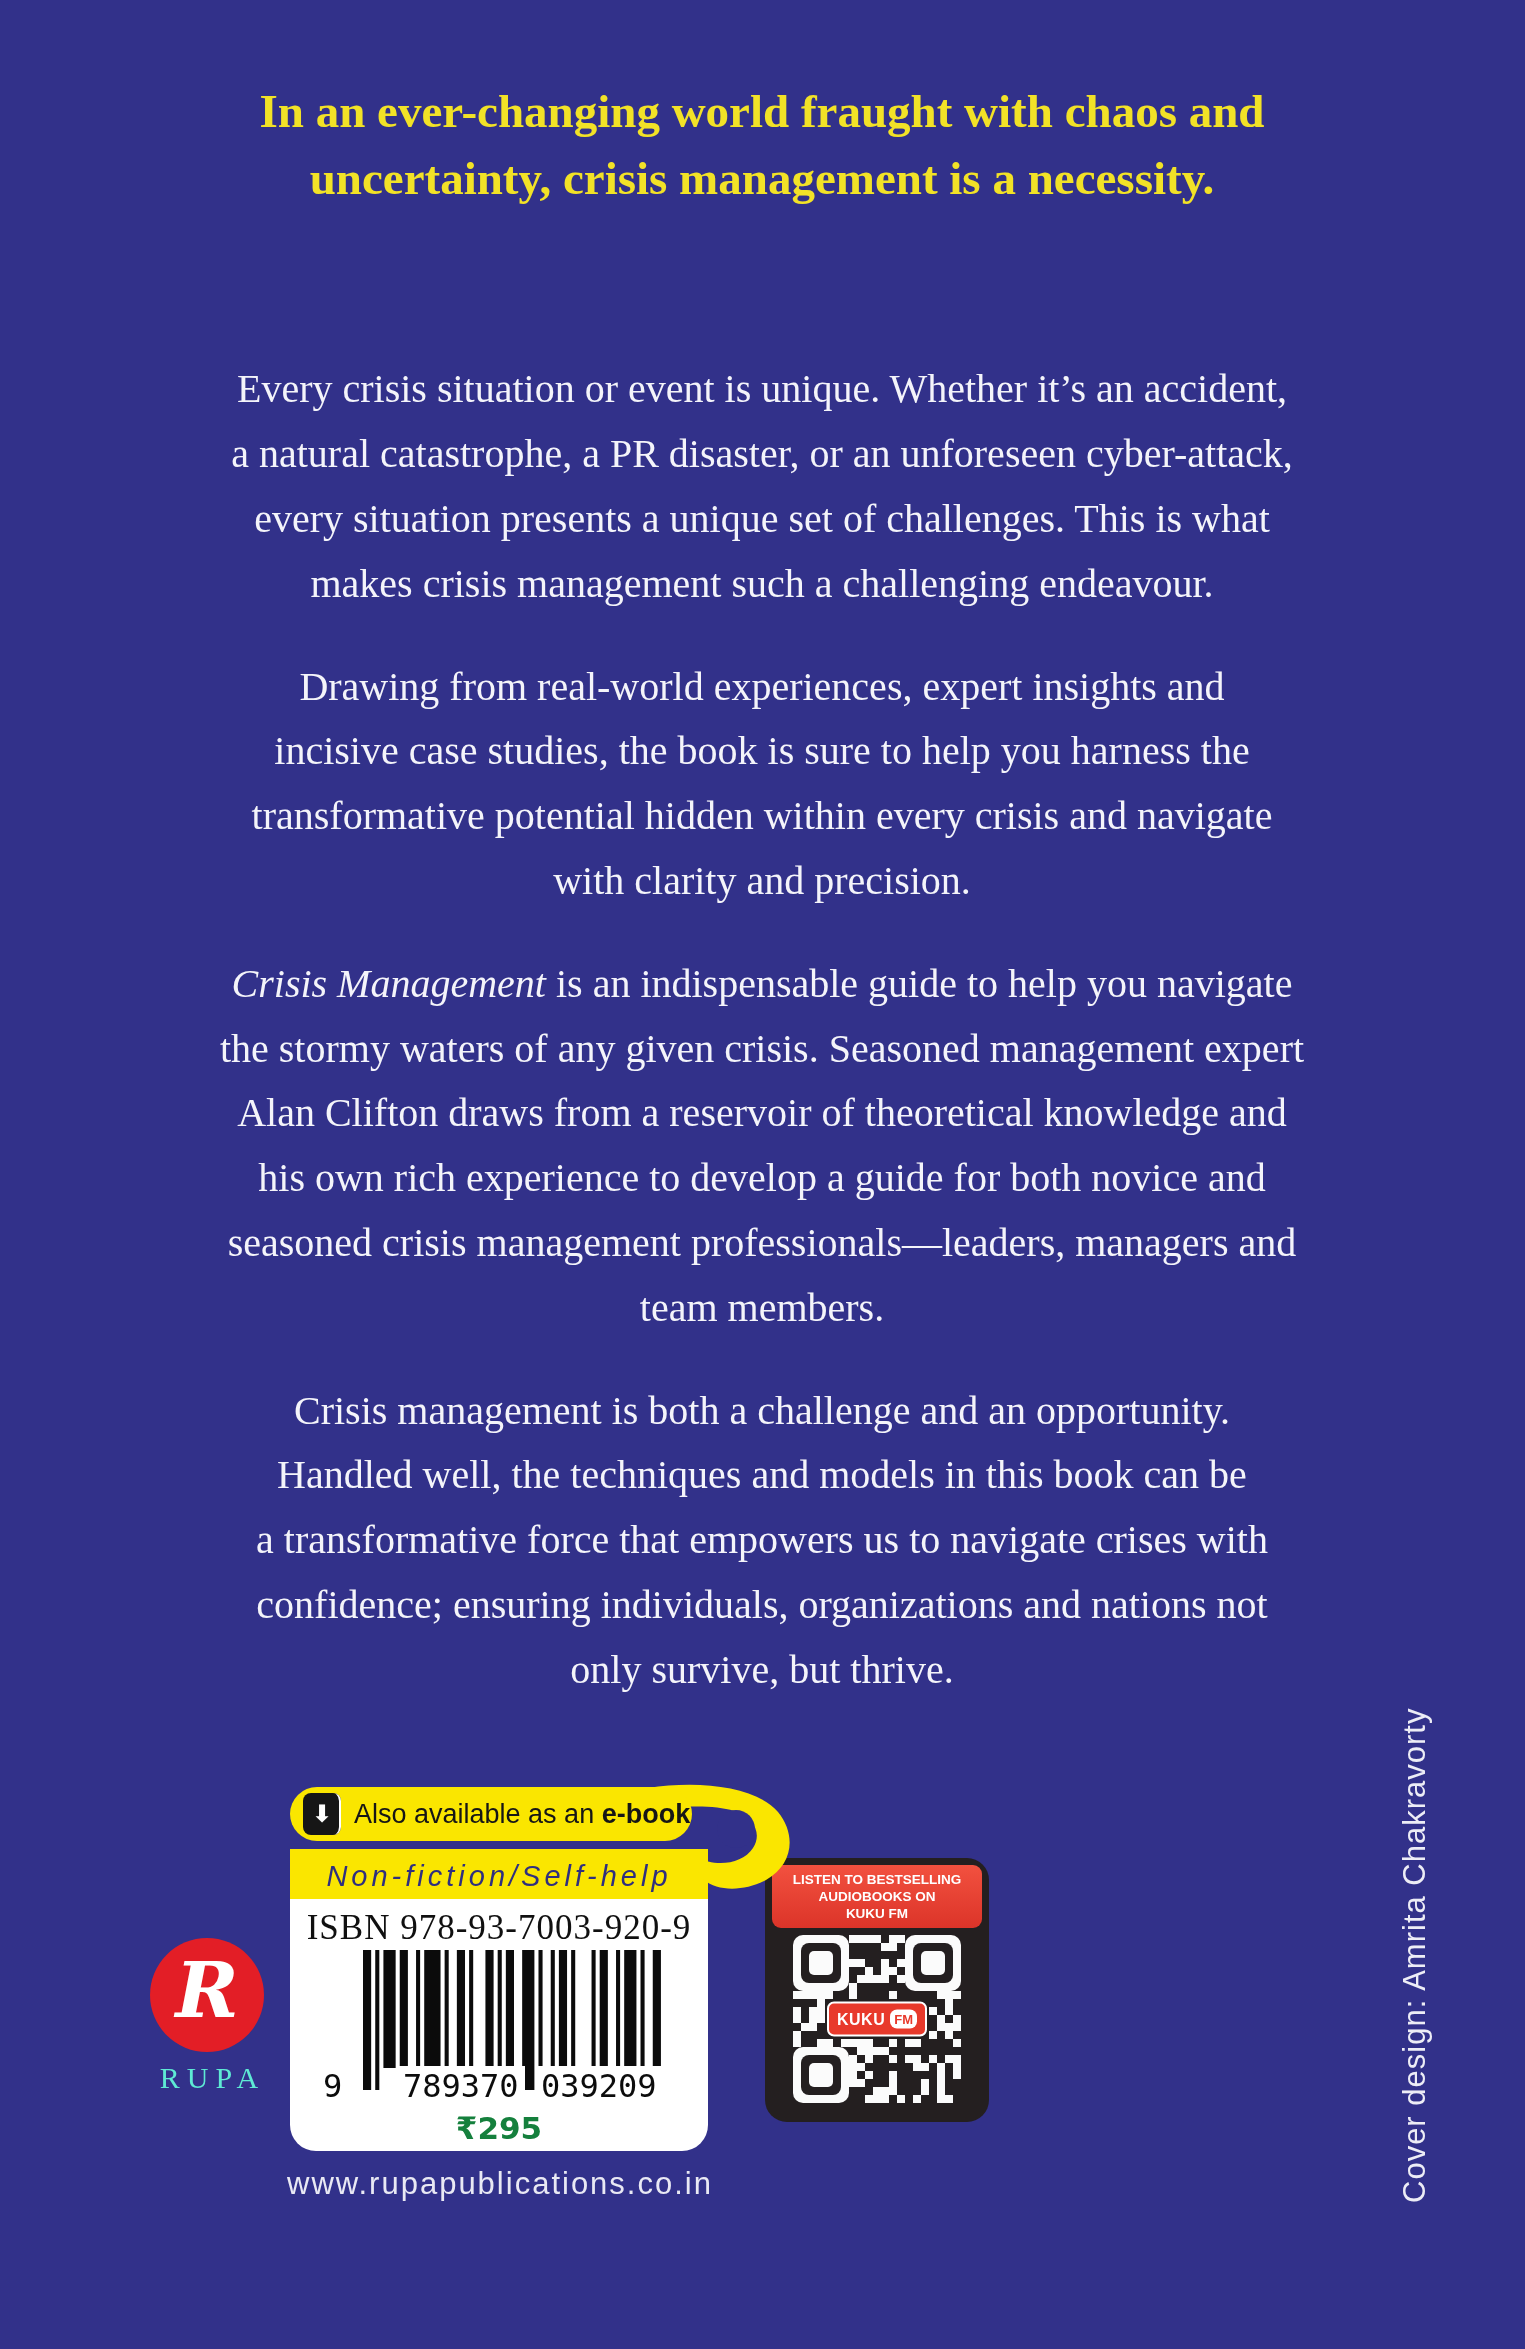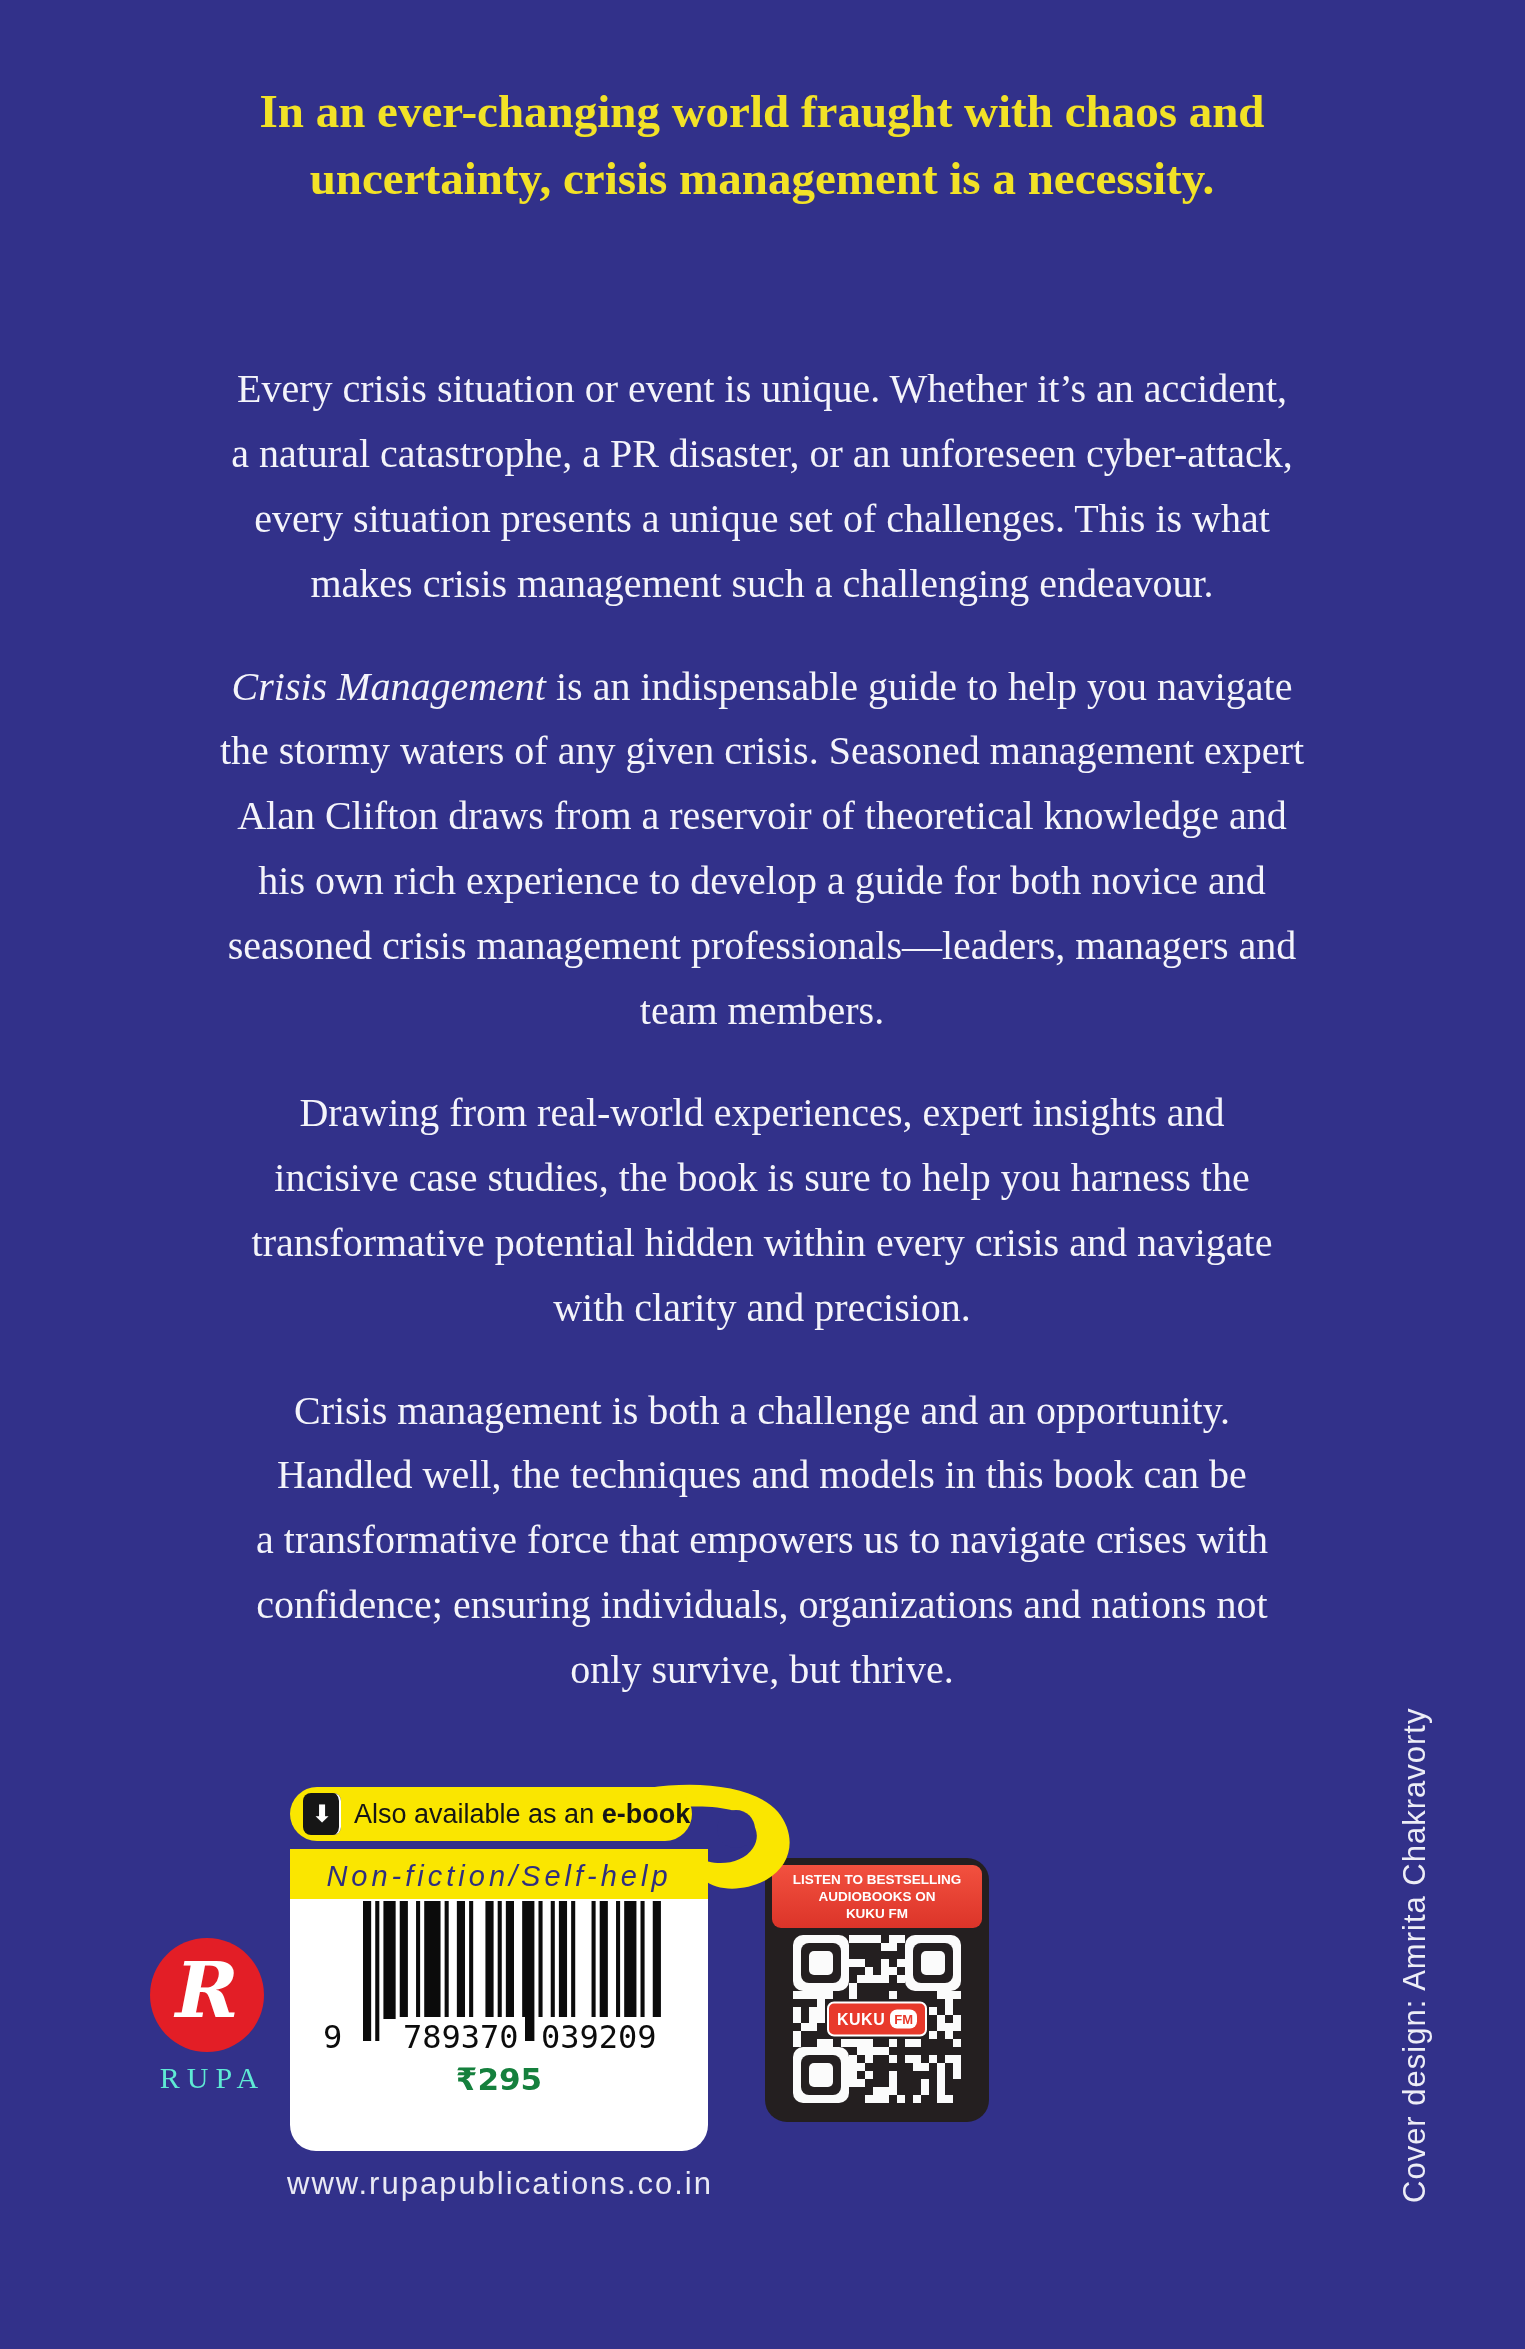--- a/index.html
+++ b/index.html
@@ -140,30 +140,30 @@
 </head>
 <body>
 
 <div class="content">
   <div class="headline">In an ever-changing world fraught with chaos and
 uncertainty, crisis management is a necessity.</div>
   <p class="para first">Every crisis situation or event is unique. Whether it’s an accident,
 a natural catastrophe, a PR disaster, or an unforeseen cyber-attack,
 every situation presents a unique set of challenges. This is what
 makes crisis management such a challenging endeavour.</p>
+  <p class="para">Drawing from real-world experiences, expert insights and
+incisive case studies, the book is sure to help you harness the
+transformative potential hidden within every crisis and navigate
+with clarity and precision.</p>
   <p class="para"><em>Crisis Management</em><span> is an indispensable guide to help you navigate
 the stormy waters of any given crisis. Seasoned management expert
 Alan Clifton draws from a reservoir of theoretical knowledge and
 his own rich experience to develop a guide for both novice and
 seasoned crisis management professionals—leaders, managers and
 team members.</span></p>
-  <p class="para">Drawing from real-world experiences, expert insights and
-incisive case studies, the book is sure to help you harness the
-transformative potential hidden within every crisis and navigate
-with clarity and precision.</p>
   <p class="para">Crisis management is both a challenge and an opportunity.
 Handled well, the techniques and models in this book can be
 a transformative force that empowers us to navigate crises with
 confidence; ensuring individuals, organizations and nations not
 only survive, but thrive.</p>
 </div>
 
 <svg class="swoosh" width="150" height="112" viewBox="0 0 150 112">
   <path d="M0 6 C 50 -2 108 4 130 30 C 148 52 146 82 118 98 C 98 109 70 110 56 98 C 49 92 46 84 49 75 C 66 85 94 83 105 66 C 114 52 107 36 86 29 C 64 22 24 24 0 30 Z" fill="var(--accent-yellow,#FAE600)"></path>
   <circle cx="88" cy="47" r="19" fill="var(--background,#32318A)"></circle>
@@ -171,20 +171,21 @@
 <div class="ebook-pill">
   <span class="ebook-icon">⬇</span>
   <span class="ebook-text"><span>Also available as an </span><b>e-book</b></span>
 </div>
 
 <div class="genre-bar">
   <span class="genre-text">Non-fiction/Self-help</span>
 </div>
 
 <div class="isbn-box">
+  <div class="isbn-label">ISBN 978-93-7003-920-9</div>
   <div class="barcode">
     <svg id="bars-svg" width="312" height="160">
         <rect x="0.00" y="0" width="8.16" height="140" fill="#0b0b0b"></rect>
         <rect x="12.24" y="0" width="4.08" height="140" fill="#0b0b0b"></rect>
         <rect x="20.41" y="0" width="12.24" height="118" fill="#0b0b0b"></rect>
         <rect x="36.73" y="0" width="8.16" height="118" fill="#0b0b0b"></rect>
         <rect x="53.05" y="0" width="4.08" height="118" fill="#0b0b0b"></rect>
         <rect x="61.22" y="0" width="16.32" height="118" fill="#0b0b0b"></rect>
         <rect x="81.62" y="0" width="4.08" height="118" fill="#0b0b0b"></rect>
         <rect x="93.86" y="0" width="8.16" height="118" fill="#0b0b0b"></rect>

